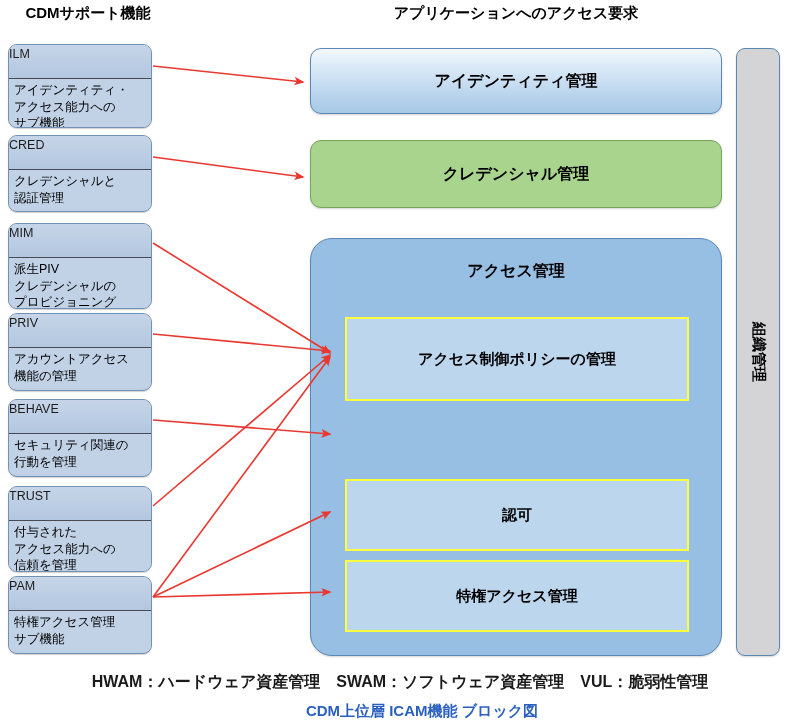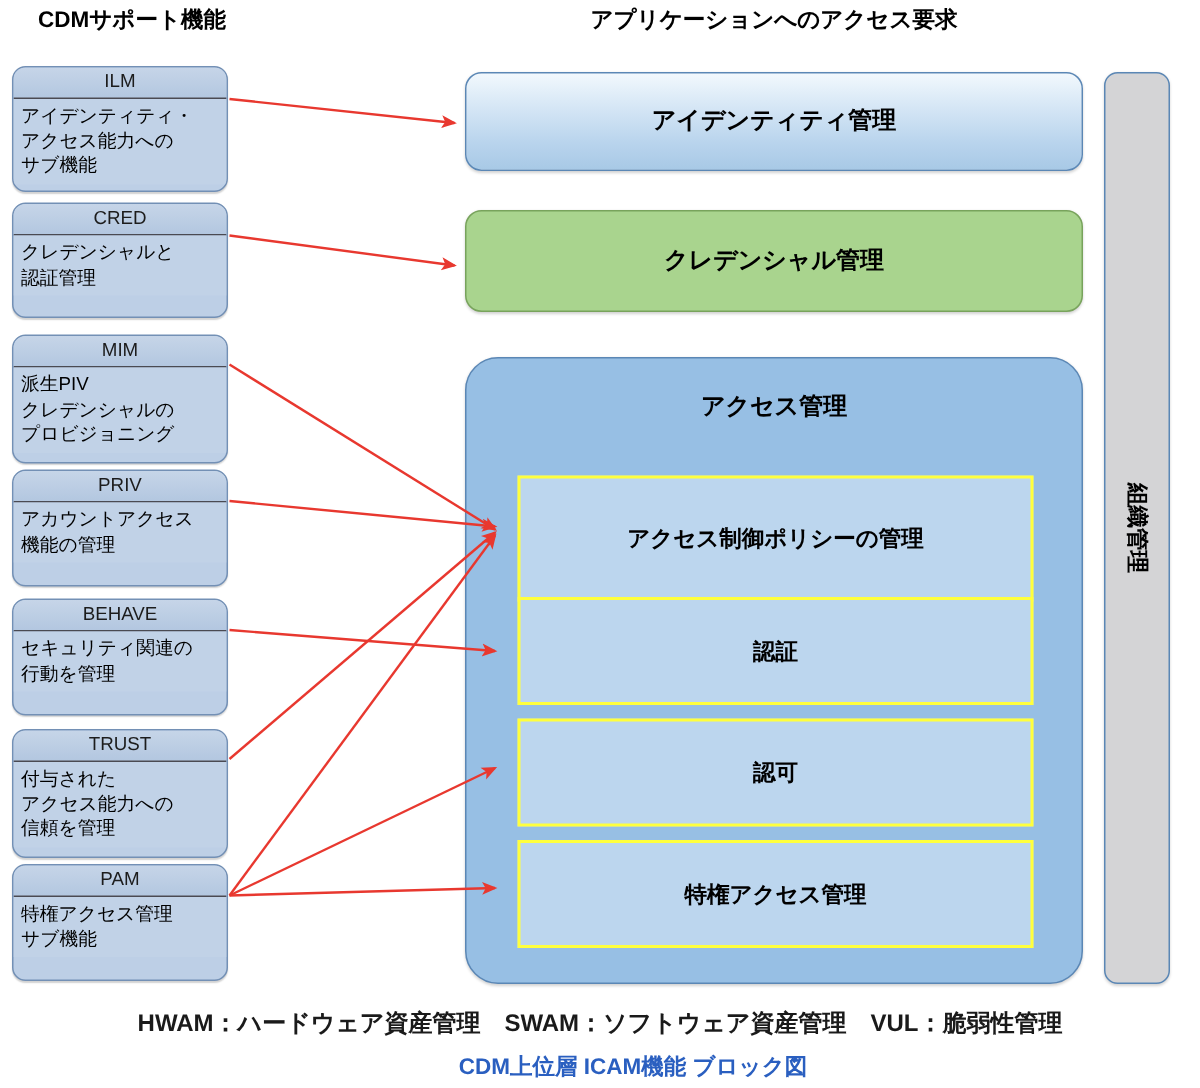--- a/index.html
+++ b/index.html
@@ -34,23 +34,23 @@
     left: 8px;
     width: 144px;
     border: 1px solid #7390b5;
     border-radius: 9px;
     background: #bdcfe6;
     box-sizing: border-box;
     overflow: hidden;
     box-shadow: 0 1px 1px rgba(0,0,0,0.18);
   }
   .card-title {
-    height: 21px;
+    height: 34px;
     line-height: 19px;
-    text-align: center;
+    text-align: left;
     font-size: 12.5px;
     color: #1c1c1c;
     background: linear-gradient(to bottom, #c6d5e8 0%, #b3c7e0 100%);
     border-bottom: 1.5px solid #4a4a52;
     box-sizing: border-box;
   }
   .card-body {
     padding: 3px 4px 4px 5px;
     font-size: 12.5px;
     line-height: 16.5px;
@@ -224,23 +224,20 @@
 
   <div class="bigbox" id="credential-mgmt-box">
     <div class="bigbox-label">クレデンシャル管理</div>
   </div>
 
   <div class="bigbox" id="access-mgmt-box">
     <div class="bigbox-label">アクセス管理</div>
 
     <div class="subbox" id="subbox-policy" style="top:78px; height:84px;">
       <span>アクセス制御ポリシーの管理</span>
-    </div>
-    <div class="subbox" id="subbox-authn" style="top:159px; height:72px;">
-      <span>認証</span>
     </div>
     <div class="subbox" id="subbox-authz" style="top:240px; height:72px;">
       <span>認可</span>
     </div>
     <div class="subbox" id="subbox-pam" style="top:321px; height:72px;">
       <span>特権アクセス管理</span>
     </div>
   </div>
 
   <div class="bigbox" id="org-mgmt-box">

